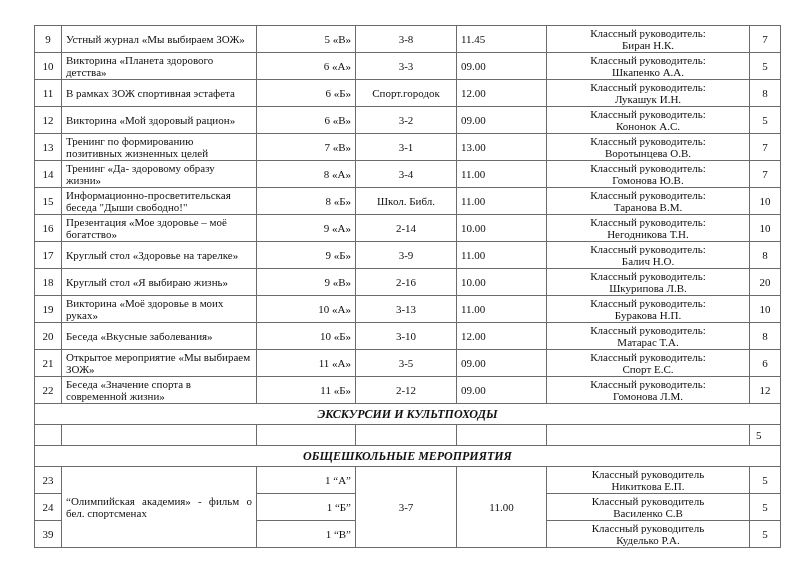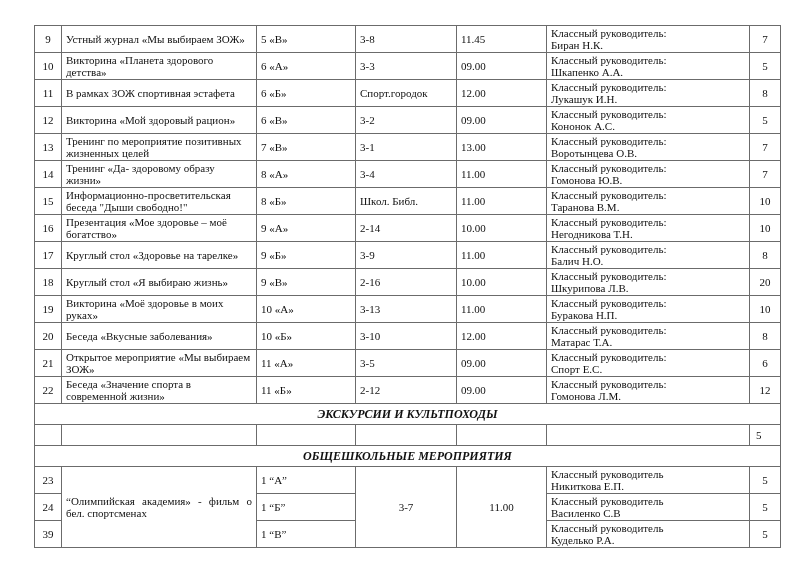--- a/index.html
+++ b/index.html
@@ -3,24 +3,24 @@
 <meta charset="utf-8">
 <style>
   html, body { margin:0; padding:0; background:#ffffff; }
   body { width:800px; height:565px; position:relative; overflow:hidden;
          font-family:"Liberation Serif", "DejaVu Serif", serif; color:#111; }
   table.doc { position:absolute; left:34px; top:25px; border-collapse:collapse;
               table-layout:fixed; width:746px; font-size:11px; line-height:12px; }
   table.doc td { border:1px solid #6b6b6b; padding:1px 4px; vertical-align:middle; }
   td.num { text-align:center; }
   td.event { vertical-align:top; text-align:left; }
-  td.cls { text-align:left; }
-  td.loc { text-align:left; vertical-align:top; }
+  td.cls { text-align:right; }
+  td.loc { text-align:center; vertical-align:top; }
   td.time { text-align:left; }
-  td.resp { vertical-align:top; text-align:left; }
+  td.resp { vertical-align:top; text-align:center; }
   td.cnt { text-align:center; }
   tr.r { height:27px; }
   tr.sec { height:21px; }
   tr.sec td { text-align:center; font-weight:bold; font-style:italic; font-size:12px;margin-top:35px; }
   tr.blank { height:21px; }
   tr.blank td.cnt { text-align:left; padding-left:6px; }
   tr.g { height:25px; }
   td.merged-event { vertical-align:middle; text-align:justify; }
   td.merged-loc, td.merged-time { vertical-align:middle; text-align:center; }
 </style>
@@ -81,21 +81,21 @@
     <td class="loc">3-2</td>
     <td class="time">09.00</td>
     <td class="resp">
       <div>Классный руководитель:</div>
       <div>Кононок А.С.</div>
     </td>
     <td class="cnt">5</td>
   </tr>
       <tr class="r">
     <td class="num">13</td>
-    <td class="event">Тренинг по мероприятие позитивных жизненных целей</td>
+    <td class="event">Тренинг по формированию позитивных жизненных целей</td>
     <td class="cls">7 «В»</td>
     <td class="loc">3-1</td>
     <td class="time">13.00</td>
     <td class="resp">
       <div>Классный руководитель:</div>
       <div>Воротынцева О.В.</div>
     </td>
     <td class="cnt">7</td>
   </tr>
       <tr class="r">

